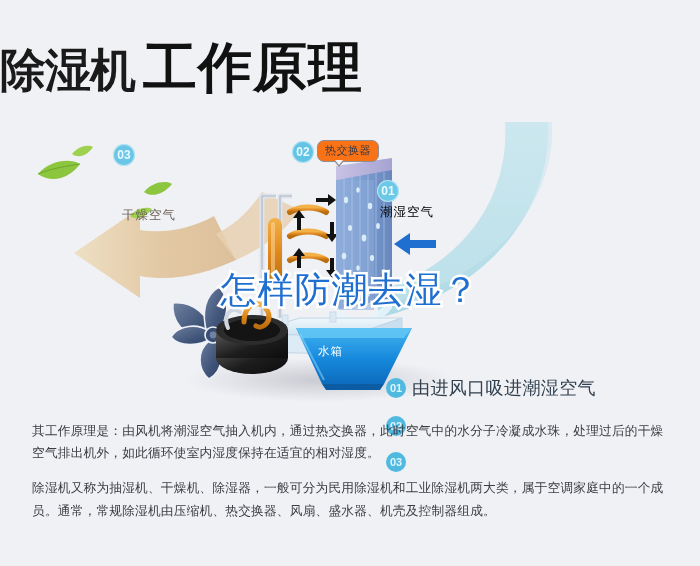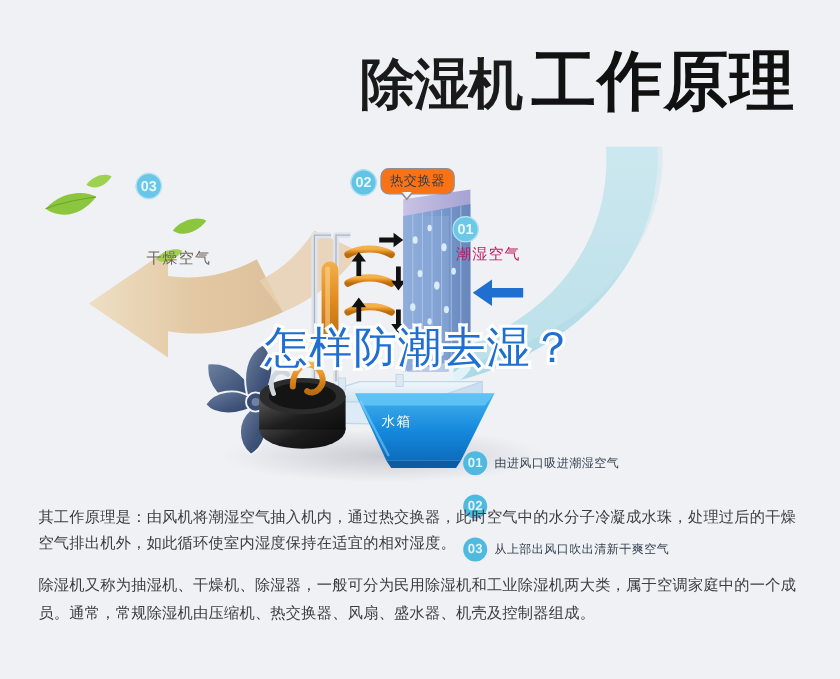--- a/index.html
+++ b/index.html
@@ -9,21 +9,21 @@
     background:#f0f1f5;
     font-family:"Liberation Sans","DejaVu Sans",sans-serif;
     overflow:hidden;
     position:relative;
   }
   #page{position:relative;width:700px;height:566px;background:#f0f1f5;}
 
   
   .title-wrap{
     position:absolute;left:0;top:32px;width:663px;
-    text-align:right;white-space:nowrap;
+    text-align:left;white-space:nowrap;
   }
   .title-a{
     font-size:46px;font-weight:bold;color:#1a1a1a;
     letter-spacing:-1px;vertical-align:baseline;
   }
   .title-b{
     font-size:54px;font-weight:bold;color:#111;
     letter-spacing:1px;margin-left:8px;vertical-align:baseline;
   }
 
@@ -60,21 +60,21 @@
     width:0;height:0;border-left:4px solid transparent;
     border-right:4px solid transparent;border-top:5px solid #f3f4f7;
   }
 
   
   .air-label{
     position:absolute;font-size:12.5px;color:#4b5360;
     letter-spacing:1px;white-space:nowrap;
   }
   .air-dry{left:122px;top:85px;color:#6b6256;}
-  .air-wet{left:380px;top:82px;color:#be185d;}
+  .air-wet{left:380px;top:82px;color:#000000;}
   .tank-label{
     position:absolute;left:318px;top:222px;font-size:11.5px;
     color:#ffffff;letter-spacing:1px;white-space:nowrap;
   }
 
   
   .overlay{
     position:absolute;left:0;top:266px;width:700px;text-align:center;
     font-size:36px;font-weight:normal;letter-spacing:1px;
     color:#1f6fd0;white-space:nowrap;
@@ -87,21 +87,21 @@
   .legend{position:absolute;left:386px;top:254px;width:300px;}
   .legend-row{
     display:flex;align-items:center;gap:6px;margin-bottom:16px;
   }
   .legend-badge{
     flex:0 0 auto;width:20px;height:20px;border-radius:50%;
     background:#4fb9e0;color:#dff4fd;font-size:11px;font-weight:bold;
     display:flex;align-items:center;justify-content:center;
   }
   .legend-text{
-    font-size:10px;color:#31404f;letter-spacing:.4px;white-space:nowrap;
+    font-size:18px;color:#31404f;letter-spacing:.4px;white-space:nowrap;
   }
 
   
   .copy{position:absolute;left:32px;top:420px;width:640px;}
   .copy p{
     margin:0 0 13px 0;font-size:12.7px;line-height:1.75;
     color:#3b3b42;letter-spacing:.2px;
   }
 </style>
 </head>
@@ -301,21 +301,20 @@
     <div class="legend">
       <div class="legend-row">
         <span class="legend-badge">01</span>
         <span class="legend-text">由进风口吸进潮湿空气</span>
       </div>
       <div class="legend-row">
         <span class="legend-badge">02</span>
       </div>
       <div class="legend-row">
         <span class="legend-badge">03</span>
-        <span class="legend-text">从上部出风口吹出清新干爽空气</span>
       </div>
     </div>
   </div>
 
   <div class="overlay">怎样防潮去湿？</div>
 
   <div class="copy">
     <p>其工作原理是：由风机将潮湿空气抽入机内，通过热交换器，此时空气中的水分子冷凝成水珠，处理过后的干燥空气排出机外，如此循环使室内湿度保持在适宜的相对湿度。</p>
     <p>除湿机又称为抽湿机、干燥机、除湿器，一般可分为民用除湿机和工业除湿机两大类，属于空调家庭中的一个成员。通常，常规除湿机由压缩机、热交换器、风扇、盛水器、机壳及控制器组成。</p>
   </div>

